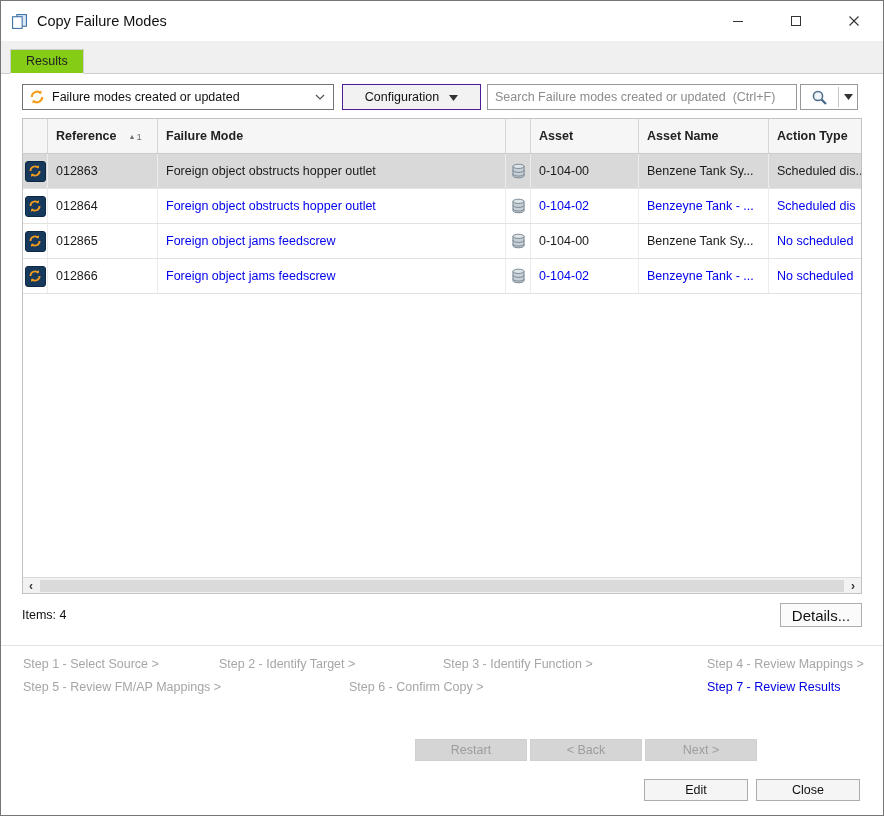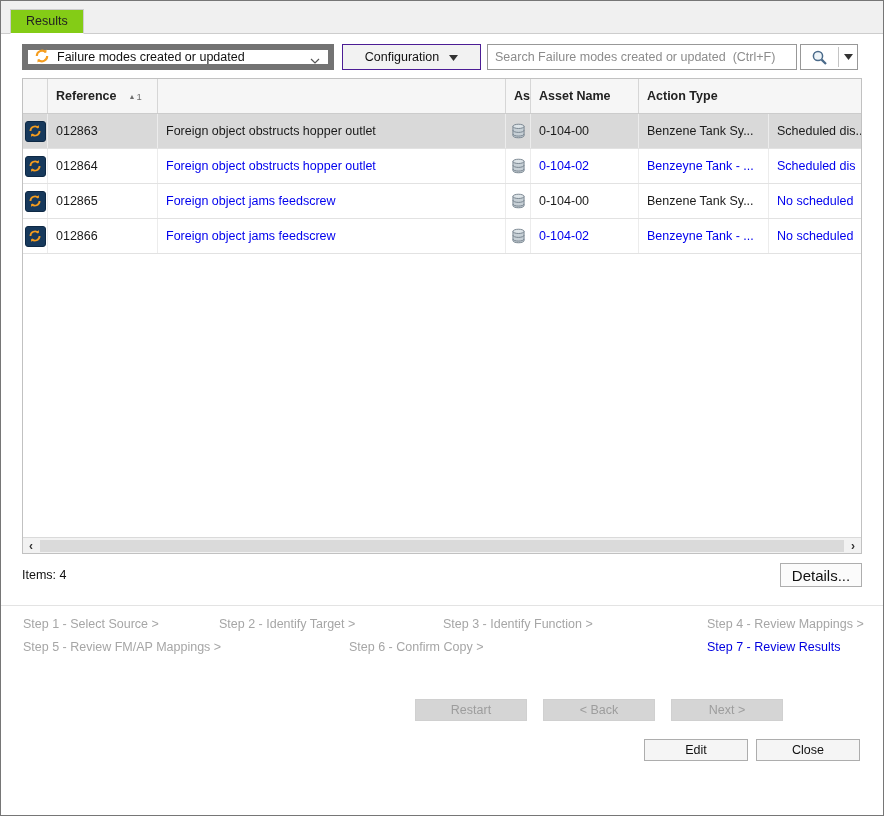--- a/index.html
+++ b/index.html
@@ -45,23 +45,23 @@
     font-size: 12.5px;
     color:#222;
   }
 
   
   .content-pad { padding: 10px 21px 0 21px; }
 
   .toolbar { display:flex; align-items:center; margin-bottom:8px; height:26px; }
   .combo {
     width: 312px; height: 26px;
-    border: 6px solid #737373;
+    border: 1px solid #737373;
     background:#ffffff;
-    display:flex; align-items:flex-end;
+    display:flex; align-items:center;
     padding: 0 8px 0 6px;
   }
   .combo .sync-ic { display:flex; margin-right:7px; }
   .combo .combo-text { flex:1; white-space:nowrap; overflow:hidden; color:#111; }
   .chev { display:flex; margin-left:6px; }
 
   .config-btn {
     margin-left: 8px;
     width: 139px; height: 26px;
     background:#f2f2f2;
@@ -170,40 +170,67 @@
   .step.active { color:#0000e0; }
   .s1 { left:22px;  top:11px; }
   .s2 { left:218px; top:11px; }
   .s3 { left:442px; top:11px; }
   .s4 { left:706px; top:11px;text-align:right; }
   .s5 { left:22px;  top:34px; }
   .s6 { left:348px; top:34px; }
   .s7 { left:706px; top:34px; }
 
   
-  .wizard-row { margin-top:36px; display:flex; gap:16px; padding-left:414px; }
+  .wizard-row { margin-top:36px; display:flex; gap:3px; padding-left:414px; }
   .wizard-btn {
     width:112px; height:22px;
     background:#d5d5d5; border:1px solid #d0d0d0;
     color:#9d9d9d; font-family:inherit; font-size:12.5px;
   }
 
   
   .actions-row { margin-top:18px; display:flex; justify-content:flex-end; gap:8px; padding-right:23px; }
   .action-btn {
     width:104px; height:22px;
     background:#f5f5f5; border:1px solid #adadad;
     color:#111; font-family:inherit; font-size:12.5px;
   }
 </style>
 </head>
 <body>
 
 <div class="window">
 
+  <div class="titlebar">
+    <span class="title-icon">
+      <svg width="17" height="17" viewBox="0 0 16 16">
+        <rect x="5.5" y="1.5" width="9" height="11" fill="#dce9f7" stroke="#3a6ea5"></rect>
+        <rect x="1.5" y="3.5" width="9" height="11" fill="#ffffff" stroke="#3a6ea5"></rect>
+      </svg>
+    </span>
+    <span class="title-text">Copy Failure Modes</span>
+    <div class="win-controls">
+      <div class="win-btn">
+        <svg width="12" height="12" viewBox="0 0 12 12">
+            <line x1="1" y1="6.5" x2="11" y2="6.5" stroke="#333" stroke-width="1"></line>
+          </svg>
+      </div>
+      <div class="win-btn">
+        <svg width="12" height="12" viewBox="0 0 12 12">
+            <rect x="1.5" y="1.5" width="9" height="9" fill="none" stroke="#333" stroke-width="1"></rect>
+          </svg>
+      </div>
+      <div class="win-btn">
+        <svg width="12" height="12" viewBox="0 0 12 12">
+            <line x1="1.5" y1="1.5" x2="10.5" y2="10.5" stroke="#333" stroke-width="1.1"></line>
+            <line x1="10.5" y1="1.5" x2="1.5" y2="10.5" stroke="#333" stroke-width="1.1"></line>
+          </svg>
+      </div>
+    </div>
+  </div>
 
   <div class="tabstrip">
     <div class="tab">Results</div>
   </div>
 
   <div class="content-pad">
 
     <div class="toolbar">
       <div class="combo">
         <span class="sync-ic">
@@ -252,20 +279,23 @@
     <div class="grid">
       <div class="thead">
         <div class="th"></div>
         <div class="th">
           <span>Reference</span>
           <span class="sort-mark">
             <span class="sort-tri">▲</span>
               <span class="sort-num">1</span>
           </span>
         </div>
+        <div class="th">
+            <span>Failure Mode</span>
+          </div>
         <div class="th"></div>
         <div class="th">
             <span>Asset</span>
           </div>
         <div class="th">
             <span>Asset Name</span>
           </div>
         <div class="th">
             <span>Action Type</span>
           </div>

